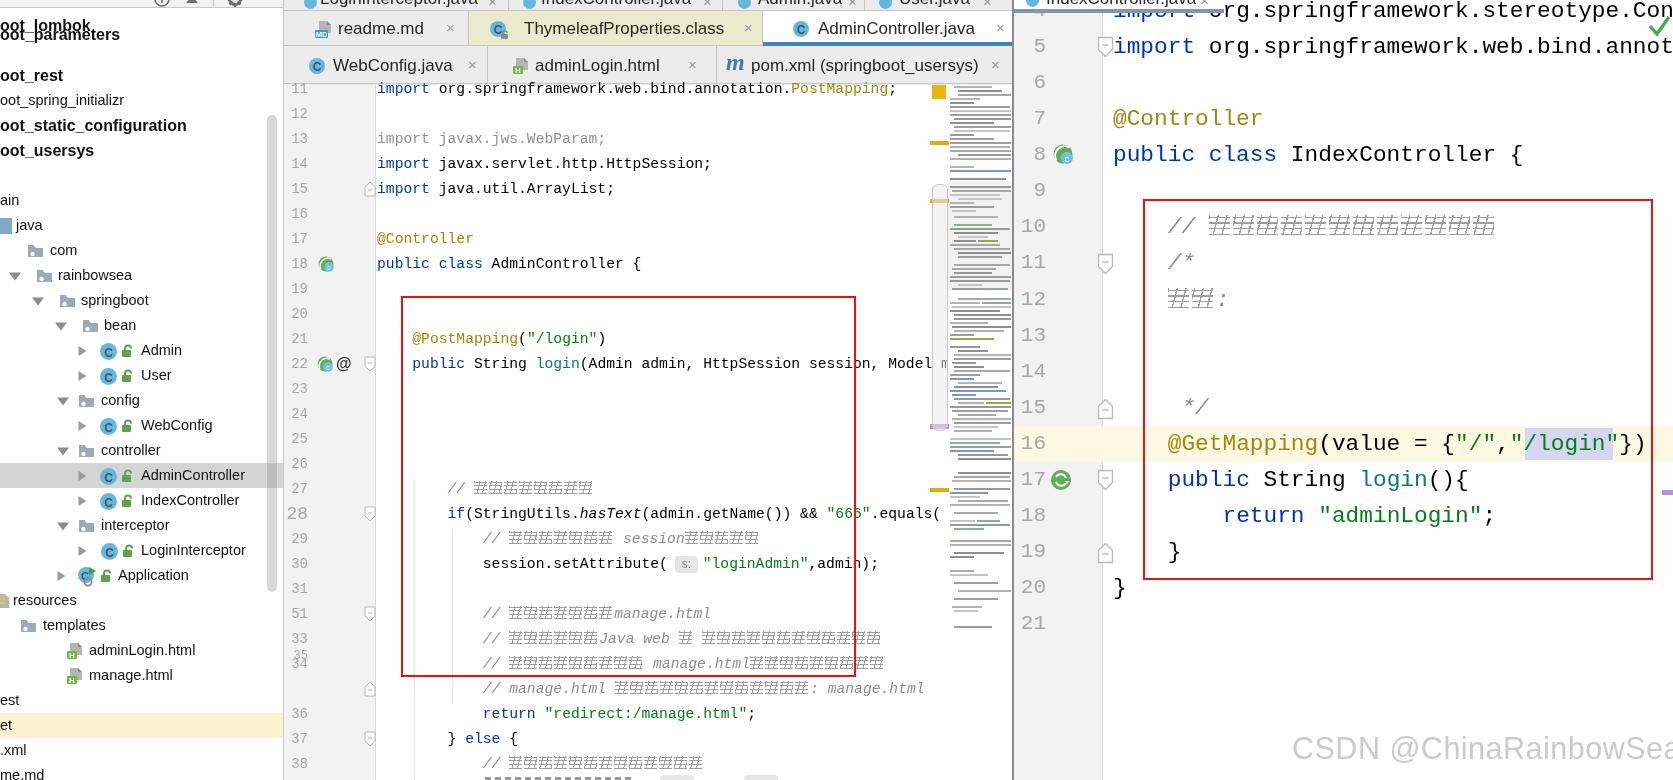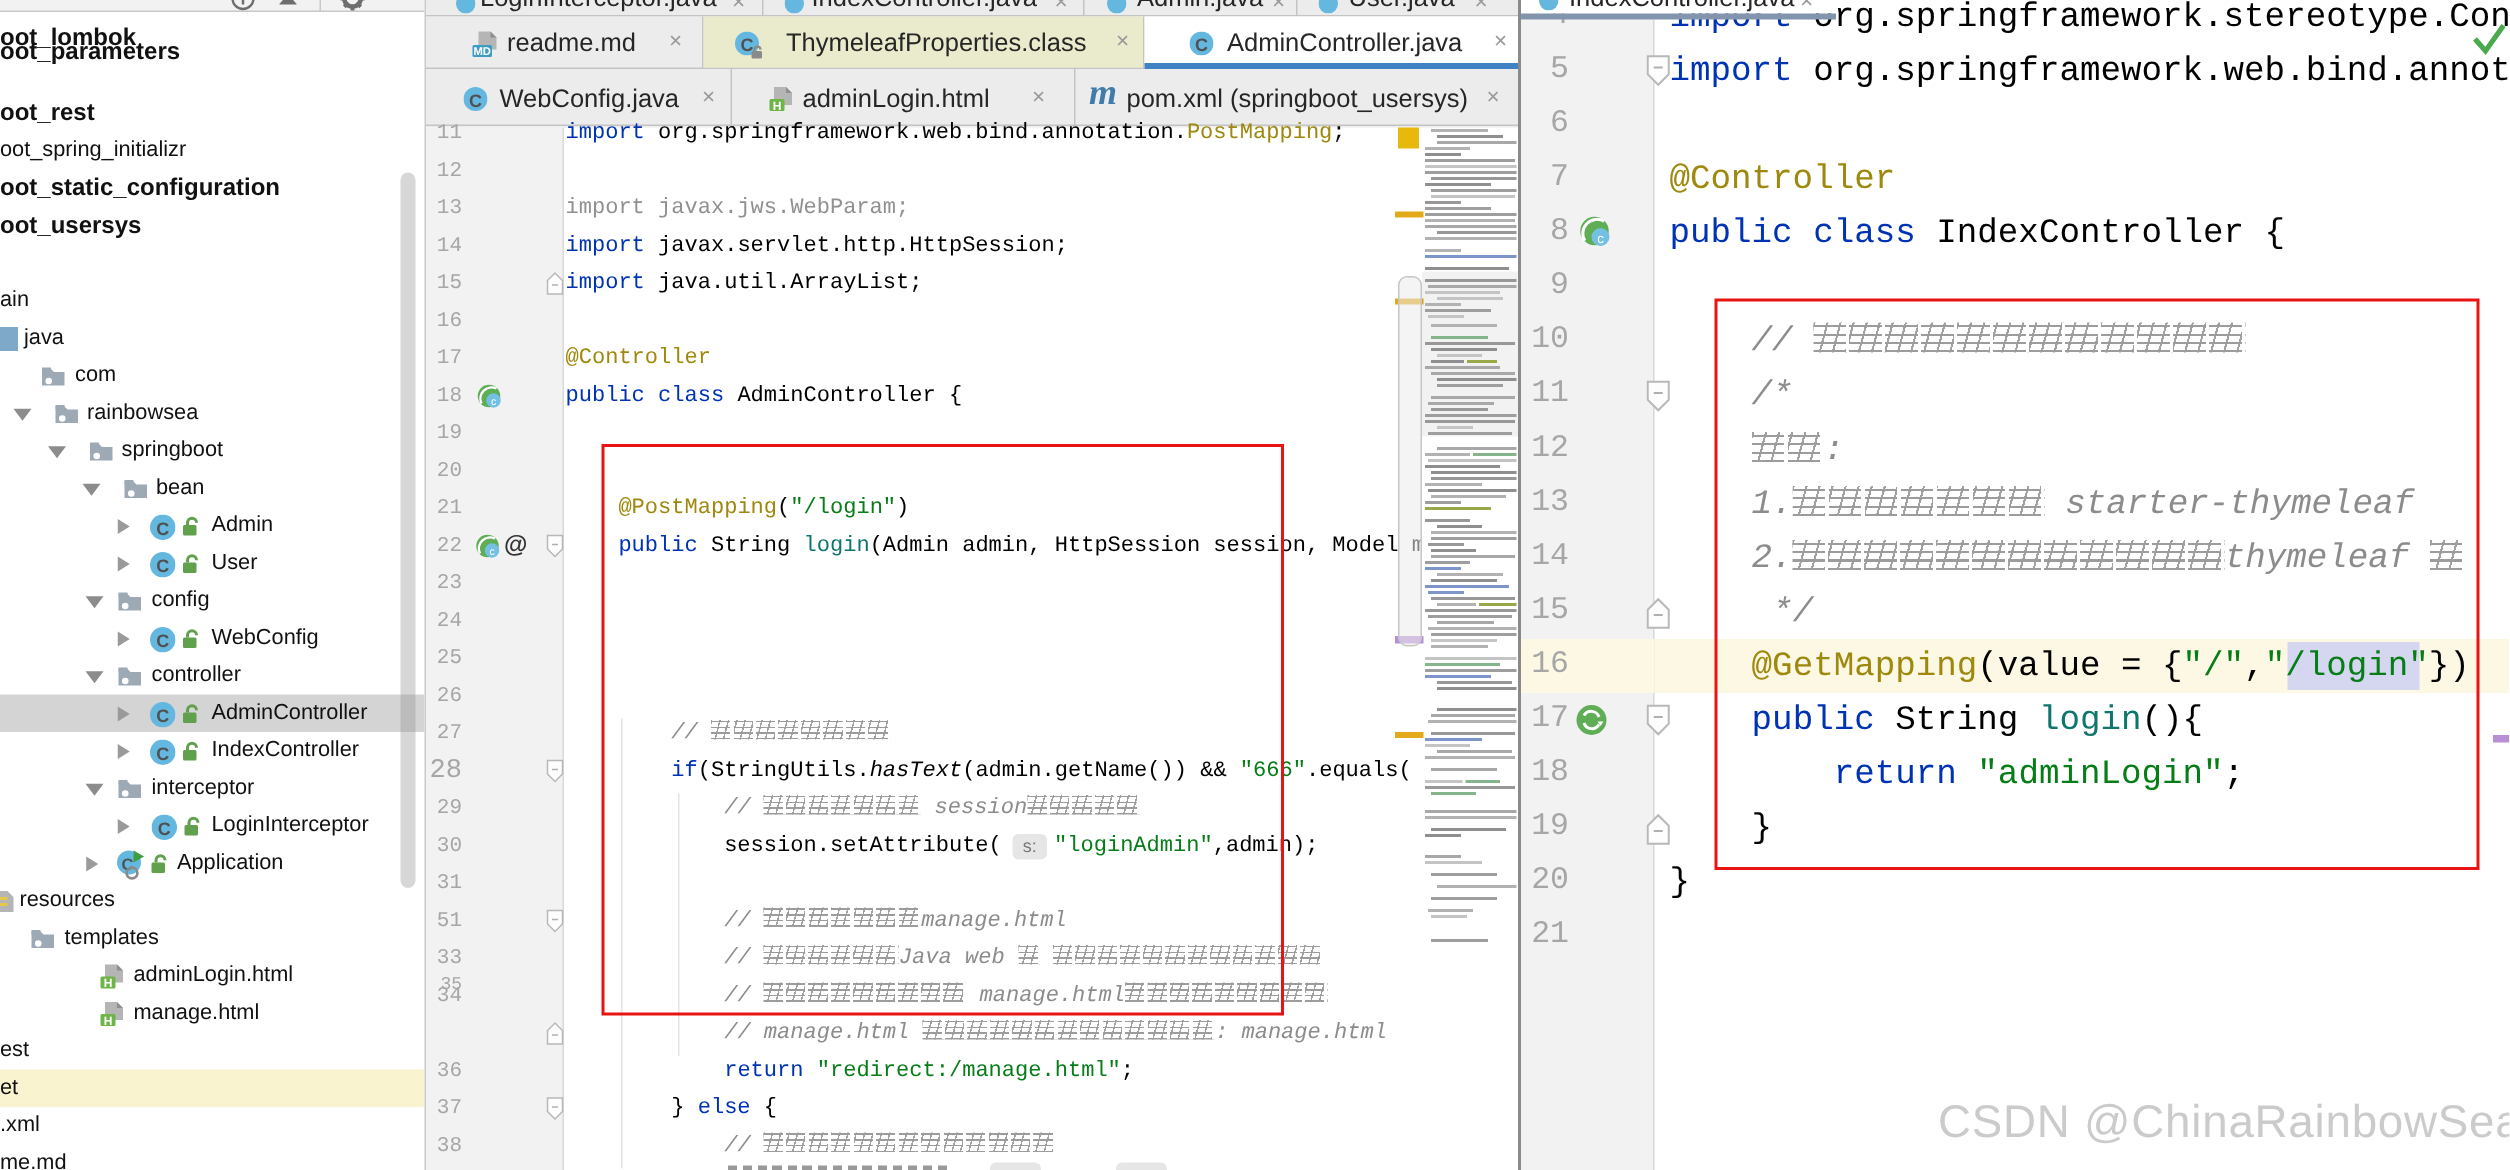--- a/index.html
+++ b/index.html
@@ -518,22 +518,20 @@
 <div class="abs" style="left:1014px;top:0;width:659px;height:780px;overflow:hidden">
 <div class="abs" style="left:0;top:425.95000000000005px;width:659px;height:36.1px;background:#fcf8e3"></div>
 <div class="abs" style="left:511px;top:427.95000000000005px;width:88px;height:32px;background:#d5d7f0"></div>
 <div class="rl" style="left:99px;top:-7.25px;position:absolute"><span class="kw">import</span> org.springframework.stereotype.Controller;</div>
 <div class="rl" style="left:99px;top:28.85px;position:absolute"><span class="kw">import</span> org.springframework.web.bind.annotation.GetMapping;</div>
 <div class="rl" style="left:99px;top:101.05000000000001px;position:absolute"><span class="an">@Controller</span></div>
 <div class="rl" style="left:99px;top:137.15px;position:absolute"><span class="kw">public class</span> IndexController {</div>
 <div class="rl" style="left:99px;top:209.35px;position:absolute">    <span class="cm">// <span class="c2" style="width:288px"></span></span></div>
 <div class="rl" style="left:99px;top:245.45000000000002px;position:absolute">    <span class="cm">/*</span></div>
 <div class="rl" style="left:99px;top:281.55px;position:absolute">    <span class="cm"><span class="c2" style="width:48px"></span>:</span></div>
-<div class="rl" style="left:99px;top:317.65000000000003px;position:absolute">    <span class="cm">1.<span class="c2" style="width:168px"></span> starter-thymeleaf</span></div>
-<div class="rl" style="left:99px;top:353.75000000000006px;position:absolute">    <span class="cm">2.<span class="c2" style="width:288px"></span>thymeleaf <span class="c2" style="width:24px"></span></span></div>
 <div class="rl" style="left:99px;top:389.85px;position:absolute">     <span class="cm">*/</span></div>
 <div class="rl" style="left:99px;top:425.95000000000005px;position:absolute">    <span class="an">@GetMapping</span>(value = {<span class="st">"/"</span>,<span class="st">"/login"</span>})</div>
 <div class="rl" style="left:99px;top:462.05000000000007px;position:absolute">    <span class="kw">public</span> String <span class="md">login</span>(){</div>
 <div class="rl" style="left:99px;top:498.15000000000003px;position:absolute">        <span class="kw">return</span> <span class="st">"adminLogin"</span>;</div>
 <div class="rl" style="left:99px;top:534.25px;position:absolute">    }</div>
 <div class="rl" style="left:99px;top:570.35px;position:absolute">}</div>
 <div class="abs" style="left:0;top:13px;width:89px;height:767px;background:#f2f2f2;border-right:1px solid #d9d9d9"></div>
 <div class="abs" style="left:0;top:425.95000000000005px;width:89px;height:36.1px;background:#fcf8e3"></div>
 <div class="num" style="left:0;top:-7.25px;width:32px;font-size:21px;line-height:36.1px">4</div>
 <div class="num" style="left:0;top:28.85px;width:32px;font-size:21px;line-height:36.1px">5</div>

